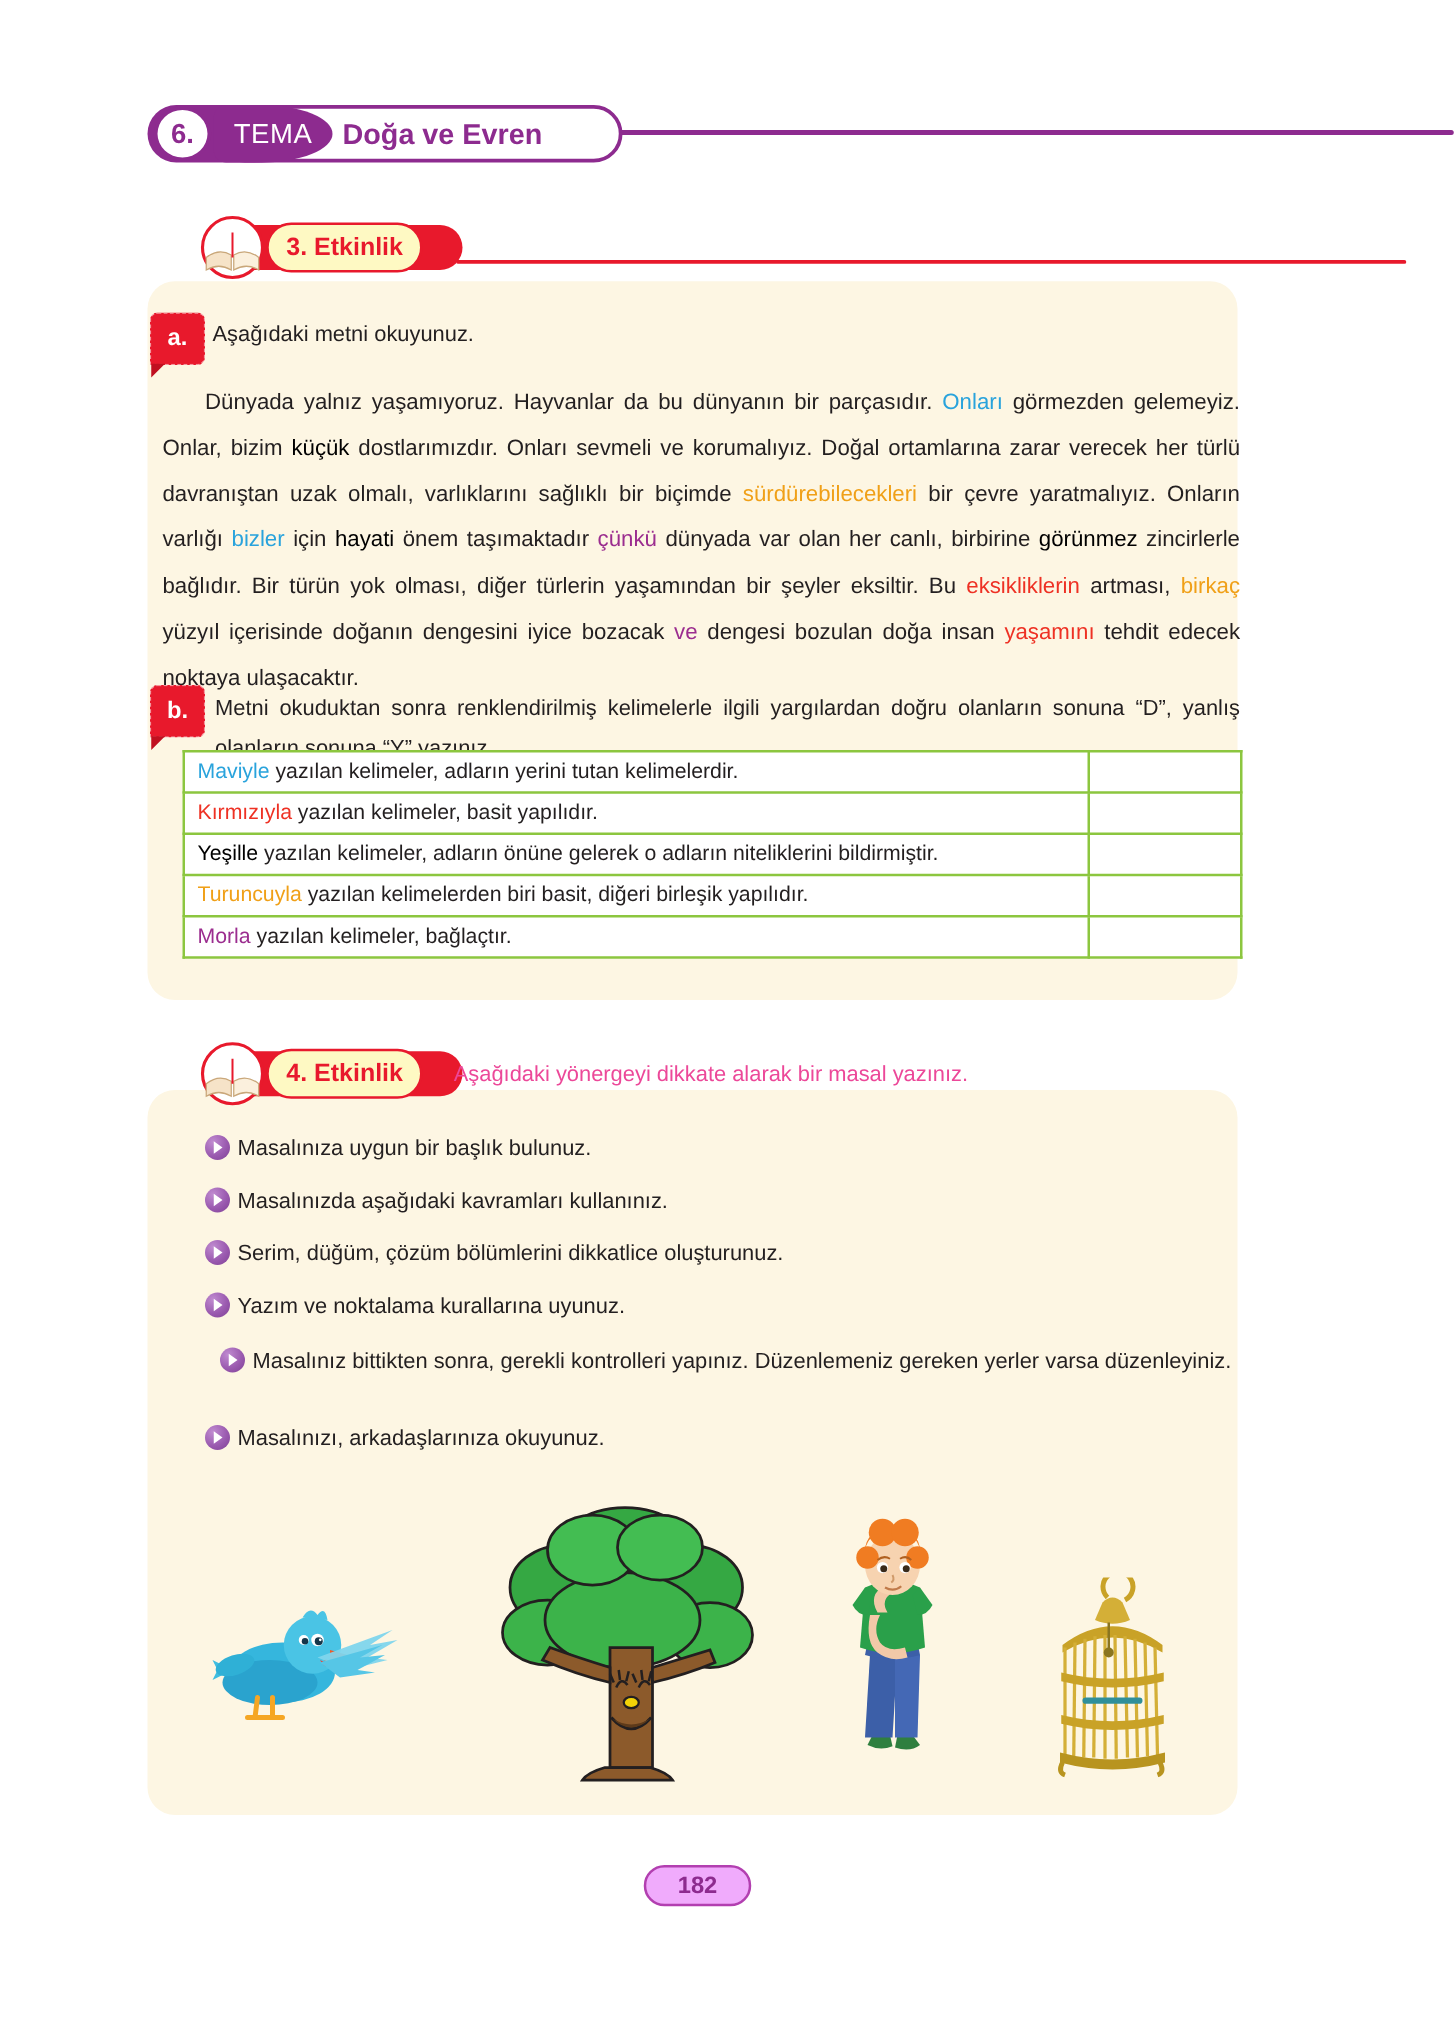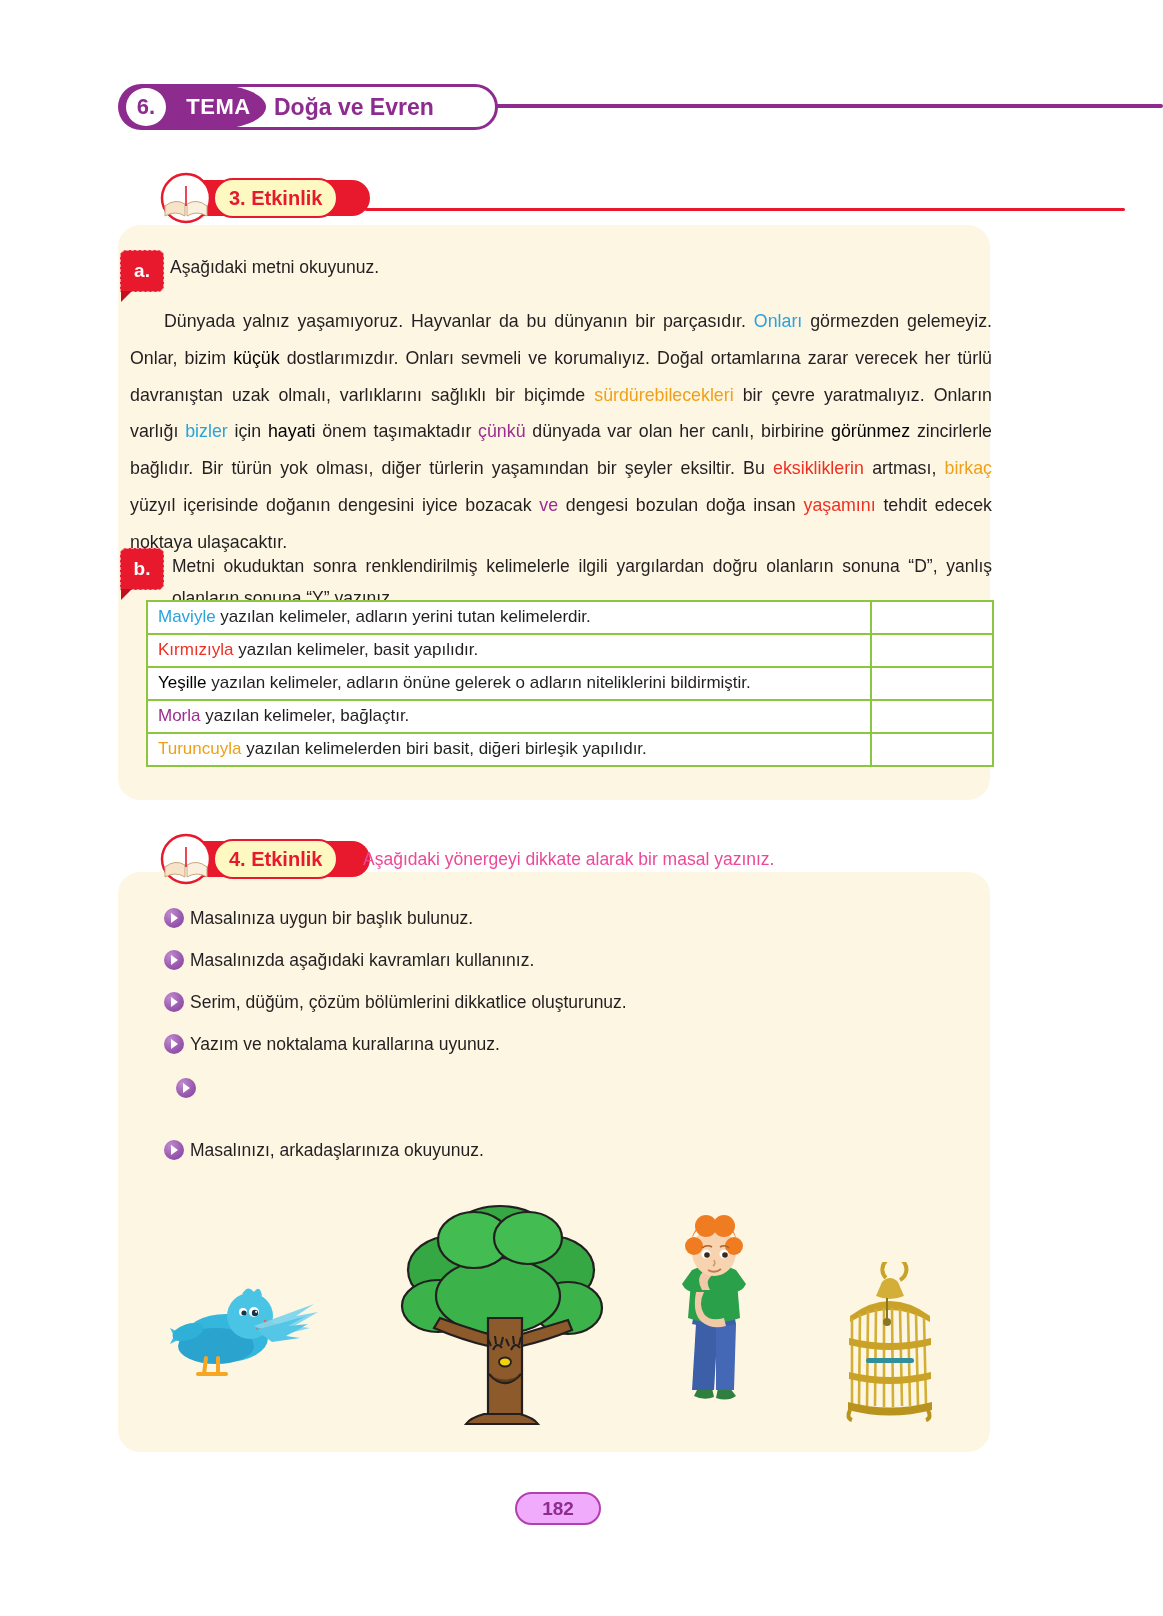--- a/index.html
+++ b/index.html
@@ -34,21 +34,21 @@
     position:absolute; left:5px; top:1px; width:46px; height:44px;
     background:#ffffff; border:3px solid #8d2b8f; border-radius:50%;
     display:flex; align-items:center; justify-content:center;
     color:#8d2b8f; font-weight:bold; font-size:22px;
   }
   .tema-word{
     position:absolute; left:53px; top:0px; width:95px; height:46px;
     background:#8d2b8f;
     border-radius:10px 60% 60% 10px / 10px 50% 50% 10px;
     display:flex; align-items:center; justify-content:center;
-    color:#ffffff; font-weight:bold; font-size:22px; letter-spacing:.5px;
+    color:#ffffff; font-weight:normal; font-size:22px; letter-spacing:.5px;
   }
   .tema-title{
     position:absolute; left:156px; top:0px; height:46px;
     display:flex; align-items:center;
     color:#8d2b8f; font-weight:bold; font-size:23px;
   }
 
   
   .etk{ position:absolute; height:52px; }
   .etk-flag{
@@ -195,25 +195,25 @@
       </tr>
       <tr>
         <td><span class="c-red">Kırmızıyla</span> yazılan kelimeler, basit yapılıdır.</td>
         <td class="ans"></td>
       </tr>
       <tr>
         <td><span class="c-green">Yeşille</span> yazılan kelimeler, adların önüne gelerek o adların niteliklerini bildirmiştir.</td>
         <td class="ans"></td>
       </tr>
       <tr>
+        <td><span class="c-orange">Turuncuyla</span> yazılan kelimelerden biri basit, diğeri birleşik yapılıdır.</td>
+        <td class="ans"></td>
+      </tr>
+      <tr>
         <td><span class="c-purple">Morla</span> yazılan kelimeler, bağlaçtır.</td>
-        <td class="ans"></td>
-      </tr>
-      <tr>
-        <td><span class="c-orange">Turuncuyla</span> yazılan kelimelerden biri basit, diğeri birleşik yapılıdır.</td>
         <td class="ans"></td>
       </tr>
     </tbody>
 </table>
 
 <div class="panel" style="left:118px; top:872px; width:872px; height:580px;"></div>
 
 <div class="etk" style="left:155px; top:833px; width:830px;">
   <div class="etk-flag" style="width:175px;"></div>
   <div class="etk-pill">4. Etkinlik</div>
@@ -226,21 +226,21 @@
     </svg>
   </div>
   <div class="etk-side" style="left:208px; top:16px; width:620px;">Aşağıdaki yönergeyi dikkate alarak bir masal yazınız.</div>
 </div>
 
 <div id="bullets" style="position:absolute; left:132px; top:905px; width:850px;">
     <div class="blt" style="left: 32px; top: 0px; width: 800px;"><span class="dot"></span><span>Masalınıza uygun bir başlık bulunuz.</span></div>
     <div class="blt" style="left: 32px; top: 42px; width: 800px;"><span class="dot"></span><span>Masalınızda aşağıdaki kavramları kullanınız.</span></div>
     <div class="blt" style="left: 32px; top: 84px; width: 800px;"><span class="dot"></span><span>Serim, düğüm, çözüm bölümlerini dikkatlice oluşturunuz.</span></div>
     <div class="blt" style="left: 32px; top: 126px; width: 800px;"><span class="dot"></span><span>Yazım ve noktalama kurallarına uyunuz.</span></div>
-    <div class="blt" style="left: 22px; top: 168px; width: 856px; text-align: justify; line-height: 1.8; text-indent: 22px;"><span class="dot"></span></div>
+    <div class="blt" style="left: 22px; top: 168px; width: 856px; text-align: justify; line-height: 1.8; text-indent: 22px;"><span class="dot"></span><span>Masalınız bittikten sonra, gerekli kontrolleri yapınız. Düzenlemeniz gereken yerler varsa düzenleyiniz.</span></div>
     <div class="blt" style="left: 32px; top: 232px; width: 800px;"><span class="dot"></span><span>Masalınızı, arkadaşlarınıza okuyunuz.</span></div>
   </div>
 
 <div class="art" style="left:168px; top:1272px; width:150px; height:115px;">
   <svg width="150" height="115" viewBox="0 0 150 115">
     <g>
       <path d="M18 64 L2 56 L6 64 L2 72 Z" fill="#3fbde0"></path>
       <ellipse cx="58" cy="66" rx="42" ry="24" fill="#35b6dd"></ellipse>
       <ellipse cx="48" cy="74" rx="38" ry="18" fill="#2aa3ce"></ellipse>
       <circle cx="82" cy="44" r="23" fill="#4ac4e5"></circle>

